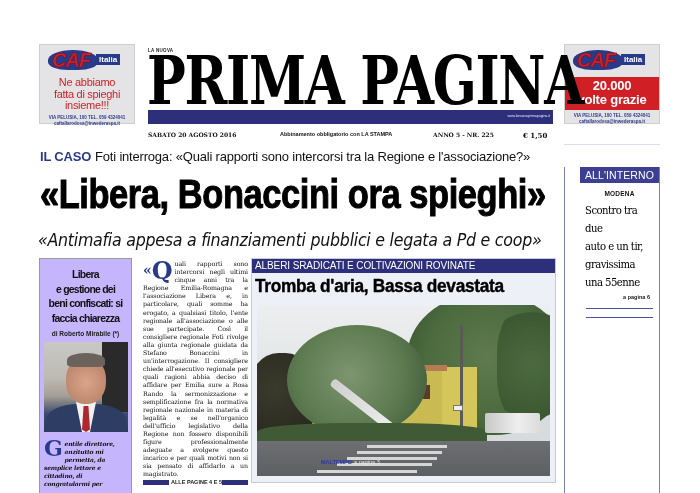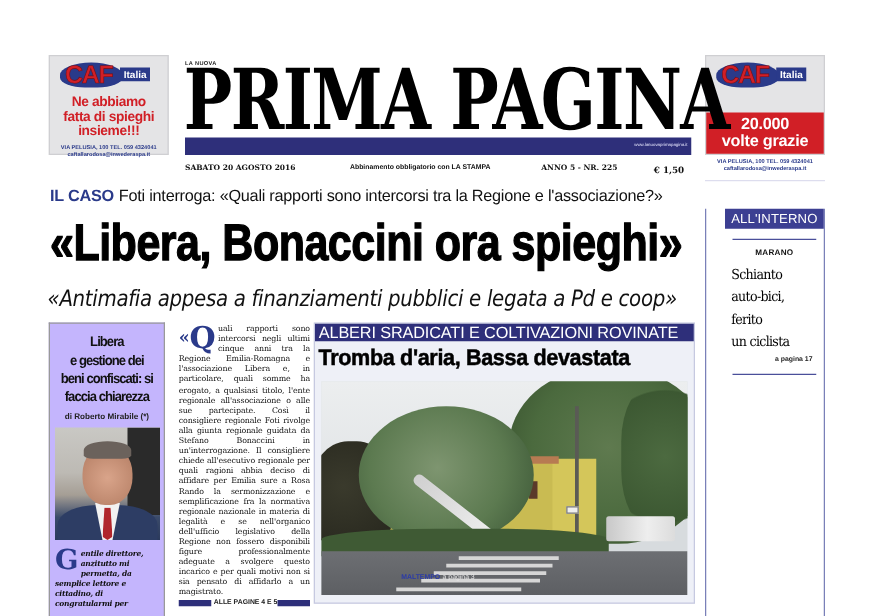--- a/index.html
+++ b/index.html
@@ -5,24 +5,24 @@
   * { box-sizing: border-box; margin: 0; padding: 0; }
   html, body { width: 700px; height: 493px; overflow: hidden; background: #ffffff; }
   body { position: relative; font-family: "Liberation Sans", sans-serif; color: #111; }
 
   
   .ad { position: absolute; top: 44px; width: 96px; height: 80px; background: #e4e4e6; border: 1px solid #cfcfd2; text-align: center; }
   .ad-left { left: 39px; }
   .ad-right { left: 564px; width: 96px; }
   .caf-logo { position: relative; height: 26px; margin-top: 3px; }
   .caf-swoosh { position: absolute; left: 8px; top: 2px; width: 50px; height: 20px; border-radius: 50% 50% 40% 40%; background: #2a3a8a; }
-  .caf-text { position: absolute; left: 12px; top: 1px; font-family: "Liberation Sans", sans-serif; font-weight: 900; font-size: 20px; color: #d11f26; letter-spacing: -1px; line-height: 22px; -webkit-text-stroke: 0.5px #7a0e12; }
+  .caf-text { position: absolute; left: 12px; top: 1px; font-family: "Liberation Sans", sans-serif; font-weight: 900; font-size: 20px; color: #d11f26; letter-spacing: -1px; line-height: 22px; font-style: italic; -webkit-text-stroke: 0.5px #7a0e12; }
   .caf-italia { position: absolute; left: 56px; top: 6px; background: #2a3a8a; color: #fff; font-size: 8px; font-weight: bold; padding: 1px 3px; line-height: 9px; }
-  .ad-red-text { color: #d11f26; font-weight: bold; font-size: 11px; line-height: 11.5px; margin-top: 3px; font-family: "Liberation Sans", sans-serif; letter-spacing: -0.3px; }
-  .ad-red-box { background: #d11f26; color: #ffffff; font-weight: bold; font-size: 13px; line-height: 14px; padding: 2px 0 3px; margin: 16px 0 0; letter-spacing: -0.2px; }
+  .ad-red-text { color: #d11f26; font-weight: normal; font-size: 11px; line-height: 11.5px; margin-top: 3px; font-family: "Liberation Sans", sans-serif; letter-spacing: -0.3px; }
+  .ad-red-box { background: #d11f26; color: #ffffff; font-weight: bold; font-size: 13px; line-height: 14px; padding: 2px 0 3px; margin: 3px 0 0; letter-spacing: -0.2px; }
   .ad-foot { font-size: 4.5px; font-weight: bold; color: #2a3a8a; margin-top: 3px; line-height: 6px; }
 
   
   .la-nuova { position: absolute; left: 148px; top: 48px; font-size: 4.5px; font-weight: bold; letter-spacing: 0.3px; color: #222; }
   .masthead-title { position: absolute; left: 147px; top: 46px; width: 410px; height: 62px; font-family: "DejaVu Serif", serif; font-weight: 900; font-size: 60px; line-height: 62px; letter-spacing: -1.5px; color: #000; transform: scaleX(0.86) scaleY(1.12); transform-origin: left top; white-space: nowrap; }
   .tagline-bar { position: absolute; left: 148px; top: 110px; width: 405px; height: 14px; background: #2e2f7a; color: #fff; }
   .tagline-text { position: absolute; left: 70px; top: 0; font-family: "DejaVu Serif", serif; font-size: 10px; line-height: 14px; white-space: nowrap; }
   .tagline-url { position: absolute; right: 3px; top: 4px; font-size: 3.5px; color: #e8e8ff; }
 
   .dateline { position: absolute; left: 148px; top: 131px; width: 405px; height: 10px; font-family: "DejaVu Serif", serif; font-size: 6px; font-weight: bold; color: #111; text-decoration: underline; }
@@ -61,21 +61,21 @@
   .dropcap-q { float: left; font-family: "DejaVu Serif", serif; font-weight: bold; font-size: 24px; line-height: 18px; color: #2a3a8a; margin-right: 2px; margin-top: 1px; }
   .dropcap-q .guil { font-size: 14px; vertical-align: 4px; }
   .alle-pagine { position: absolute; left: 143px; top: 478px; width: 105px; height: 8px; }
   .alle-pagine .bar { position: absolute; top: 2px; height: 5px; background: #2e2f7a; }
   .alle-pagine .bar.l { left: 0; width: 26px; }
   .alle-pagine .bar.r { right: 0; width: 26px; }
   .alle-pagine .lbl { position: absolute; left: 28px; top: 0; width: 49px; text-align: center; font-size: 5.5px; font-weight: bold; line-height: 8px; color: #222; white-space: nowrap; }
 
   
   .story { position: absolute; left: 251px; top: 258px; width: 305px; height: 225px; background: #eef0f7; border: 1px solid #c6c9e0; }
-  .story-kicker { height: 14px; background: #2e2f7a; color: #fff; font-size: 13px; line-height: 14px; padding-left: 3px; letter-spacing: -0.1px; white-space: nowrap; }
+  .story-kicker { height: 14px; background: #2e2f7a; color: #fff; font-size: 10px; line-height: 14px; padding-left: 3px; letter-spacing: -0.1px; white-space: nowrap; }
   .story-title { font-family: "Liberation Sans", sans-serif; font-weight: 900; font-size: 18px; line-height: 22px; padding-left: 3px; margin-top: 2px; color: #000; white-space: nowrap; letter-spacing: -0.3px; transform: scaleX(0.96); transform-origin: left top; -webkit-text-stroke: 0.4px #000; }
   .story-photo { position: absolute; left: 5px; top: 46px; width: 293px; height: 171px; overflow: hidden; background: #dfe3e8; }
   .sp-sky { position: absolute; inset: 0; background: linear-gradient(180deg, #eceeef 0%, #e3e6e8 40%, #d7dbde 60%); }
   .sp-house { position: absolute; left: 40px; top: 62px; width: 180px; height: 66px; background: #d4c65a; }
   .sp-house2 { position: absolute; left: 130px; top: 66px; width: 55px; height: 62px; background: #c9bb52; }
   .sp-roof { position: absolute; left: 140px; top: 60px; width: 50px; height: 6px; background: #b77b52; }
   .sp-window { position: absolute; background: #5a3a2a; }
   .sp-tree-l { position: absolute; left: -10px; top: 48px; width: 70px; height: 90px; border-radius: 45%; background: radial-gradient(circle at 40% 40%, #3a3a2c 0%, #2a2a20 70%); }
   .sp-tree-m { position: absolute; left: 30px; top: 20px; width: 140px; height: 110px; border-radius: 50%; background: radial-gradient(circle at 45% 45%, #7e9570 0%, #5c7a50 55%, #486440 80%, transparent 82%); }
   .sp-tree-r { position: absolute; left: 150px; top: -10px; width: 160px; height: 140px; border-radius: 45%; background: radial-gradient(circle at 50% 45%, #5f7a4f 0%, #4b6a3e 55%, #3f5a34 78%, transparent 80%); }
@@ -212,26 +212,27 @@
     <div class="sp-cross" style="left:60px;top:165px;width:100px;"></div>
     <div class="sp-caption">
       <span>MALTEMPO</span><span class="rest">a pagina 3</span>
     </div>
   </div>
 </div>
 
 <div class="inside">
   <div class="inside-head">ALL'INTERNO</div>
 
+  <div class="inside-item">
+    <div class="inside-loc">MODENA</div>
+    <div class="inside-title">
+      <div>Scontro tra due</div>
+      <div>auto e un tir,</div>
+      <div>gravissima</div>
+      <div>una 55enne</div>
+    </div>
+    <div class="inside-page">a pagina 6</div>
+  </div>
   <div class="inside-rule"></div>
 
-  <div class="inside-item">
-    <div class="inside-loc">MARANO</div>
-    <div class="inside-title">
-      <div>Schianto</div>
-      <div>auto-bici, ferito</div>
-      <div>un ciclista</div>
-    </div>
-    <div class="inside-page">a pagina 17</div>
-  </div>
   <div class="inside-rule"></div>
 
 </div>
 
 </body></html>

